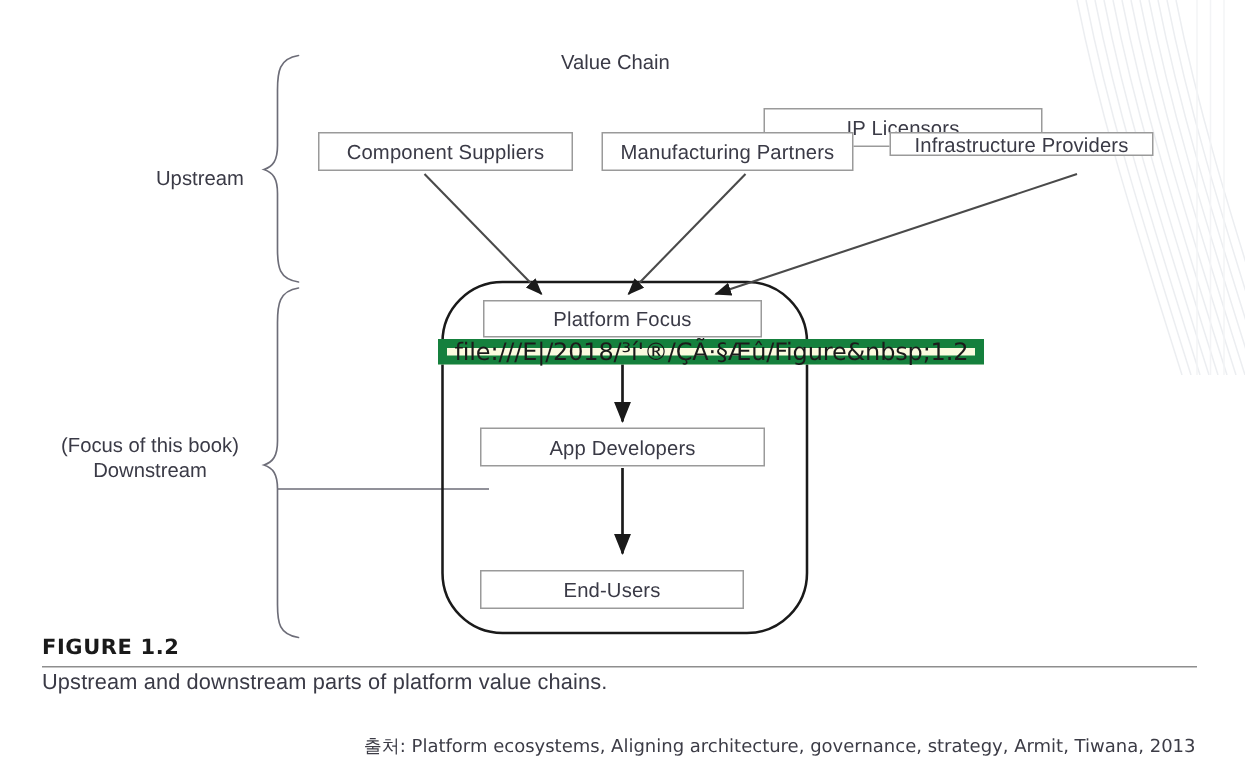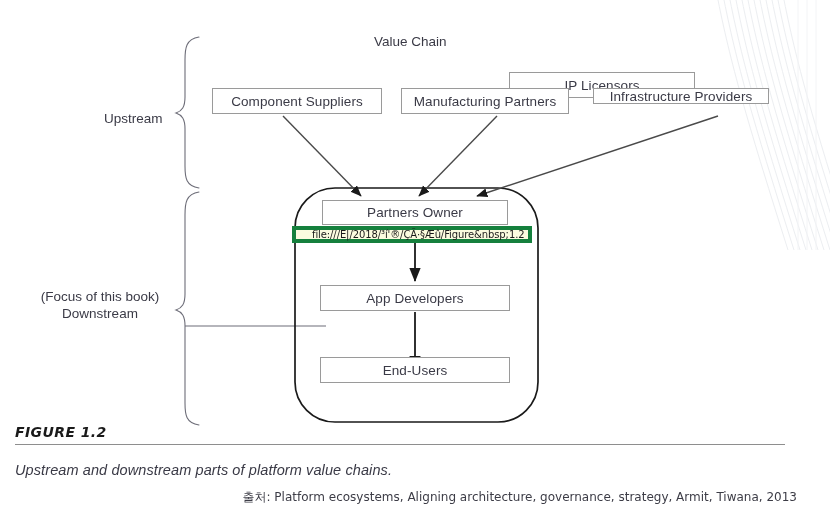--- a/index.html
+++ b/index.html
@@ -54,21 +54,21 @@
     letter-spacing: .1px;
     white-space: nowrap;
   }
 
   #box-ip-licensors       { left: 509px; top: 44px;  width: 186px; height: 26px; margin-top: 28px; }
   #box-component-suppliers{ left: 212px; top: 88px;  width: 170px; height: 26px; }
   #box-manufacturing      { left: 401px; top: 88px;  width: 168px; height: 26px; }
   #box-infrastructure     { left: 593px; top: 88px;  width: 176px; height: 16px; }
   #box-platform-owner     { left: 322px; top: 200px; width: 186px; height: 25px; }
   #box-app-developers     { left: 320px; top: 285px; width: 190px; height: 26px; text-align: right; }
-  #box-end-users          { left: 320px; top: 357px; width: 190px; height: 26px; }
+  #box-end-users          { left: 320px; top: 380px; width: 176px; height: 26px; }
 
   
   .free-label {
     position: absolute;
     font-size: 13.5px;
     color: #3a3a46;
     white-space: nowrap;
     text-align: right;
   }
   #label-value-chain { left: 374px; top: 34px; }
@@ -87,55 +87,54 @@
     white-space: normal;
   }
 
   
   #status-tooltip {
     position: absolute;
     left: 292px;
     top: 226px;
     height: 17px;
     box-sizing: border-box;
-    padding: 0 4px 0 16px;
+    padding: 0 4px 0 5px;
     background: #fbfbdf;
-    border: 4px solid #15803d;
+    border: 6px solid #15803d;
     display: flex;
     align-items: center;
     font-family: "DejaVu Sans", sans-serif;
-    font-size: 10px;
+    font-size: 16px;
     color: #1b1b1b;
     white-space: nowrap;
     letter-spacing: -.1px;
   }
 
   
   #caption-block {
     position: absolute;
-    left: 15px;
+    left: 28px;
     top: 424px;
     width: 770px;
-    font-style: italic;
   }
   #figure-number {
     font-family: "DejaVu Sans", sans-serif;
     font-weight: bold;
     font-size: 14px;
     color: #1a1a1a;
     letter-spacing: .4px;
   }
   #caption-rule {
     margin-top: 4px;
     border-top: 1px solid #8e8e8e;
     width: 770px;
     height: 0;
   }
   #caption-text {
-    margin-top: 17px;
+    margin-top: 2px;
     font-size: 14.5px;
     color: #3a3a46;
     letter-spacing: .1px;
   }
 
   #source-line {
     position: absolute;
     left: 0;
     top: 489px;
     width: 797px;
@@ -216,21 +215,21 @@
   </div>
 
   <div class="node-box" id="box-ip-licensors">IP Licensors</div>
 
   <div class="node-box" id="box-component-suppliers">Component Suppliers</div>
 
   <div class="node-box" id="box-manufacturing">Manufacturing Partners</div>
 
   <div class="node-box" id="box-infrastructure">Infrastructure Providers</div>
 
-  <div class="node-box" id="box-platform-owner">Partners Owner</div>
+  <div class="node-box" id="box-platform-owner">Platform Focus</div>
 
   <div class="node-box" id="box-app-developers">App Developers</div>
 
   <div class="node-box" id="box-end-users">End-Users</div>
 
   <div id="status-tooltip">file:///E|/2018/³í'®/ÇÃ·§Æû/Figure&amp;nbsp;1.2</div>
 
 </div>
 
 <div id="caption-block">

